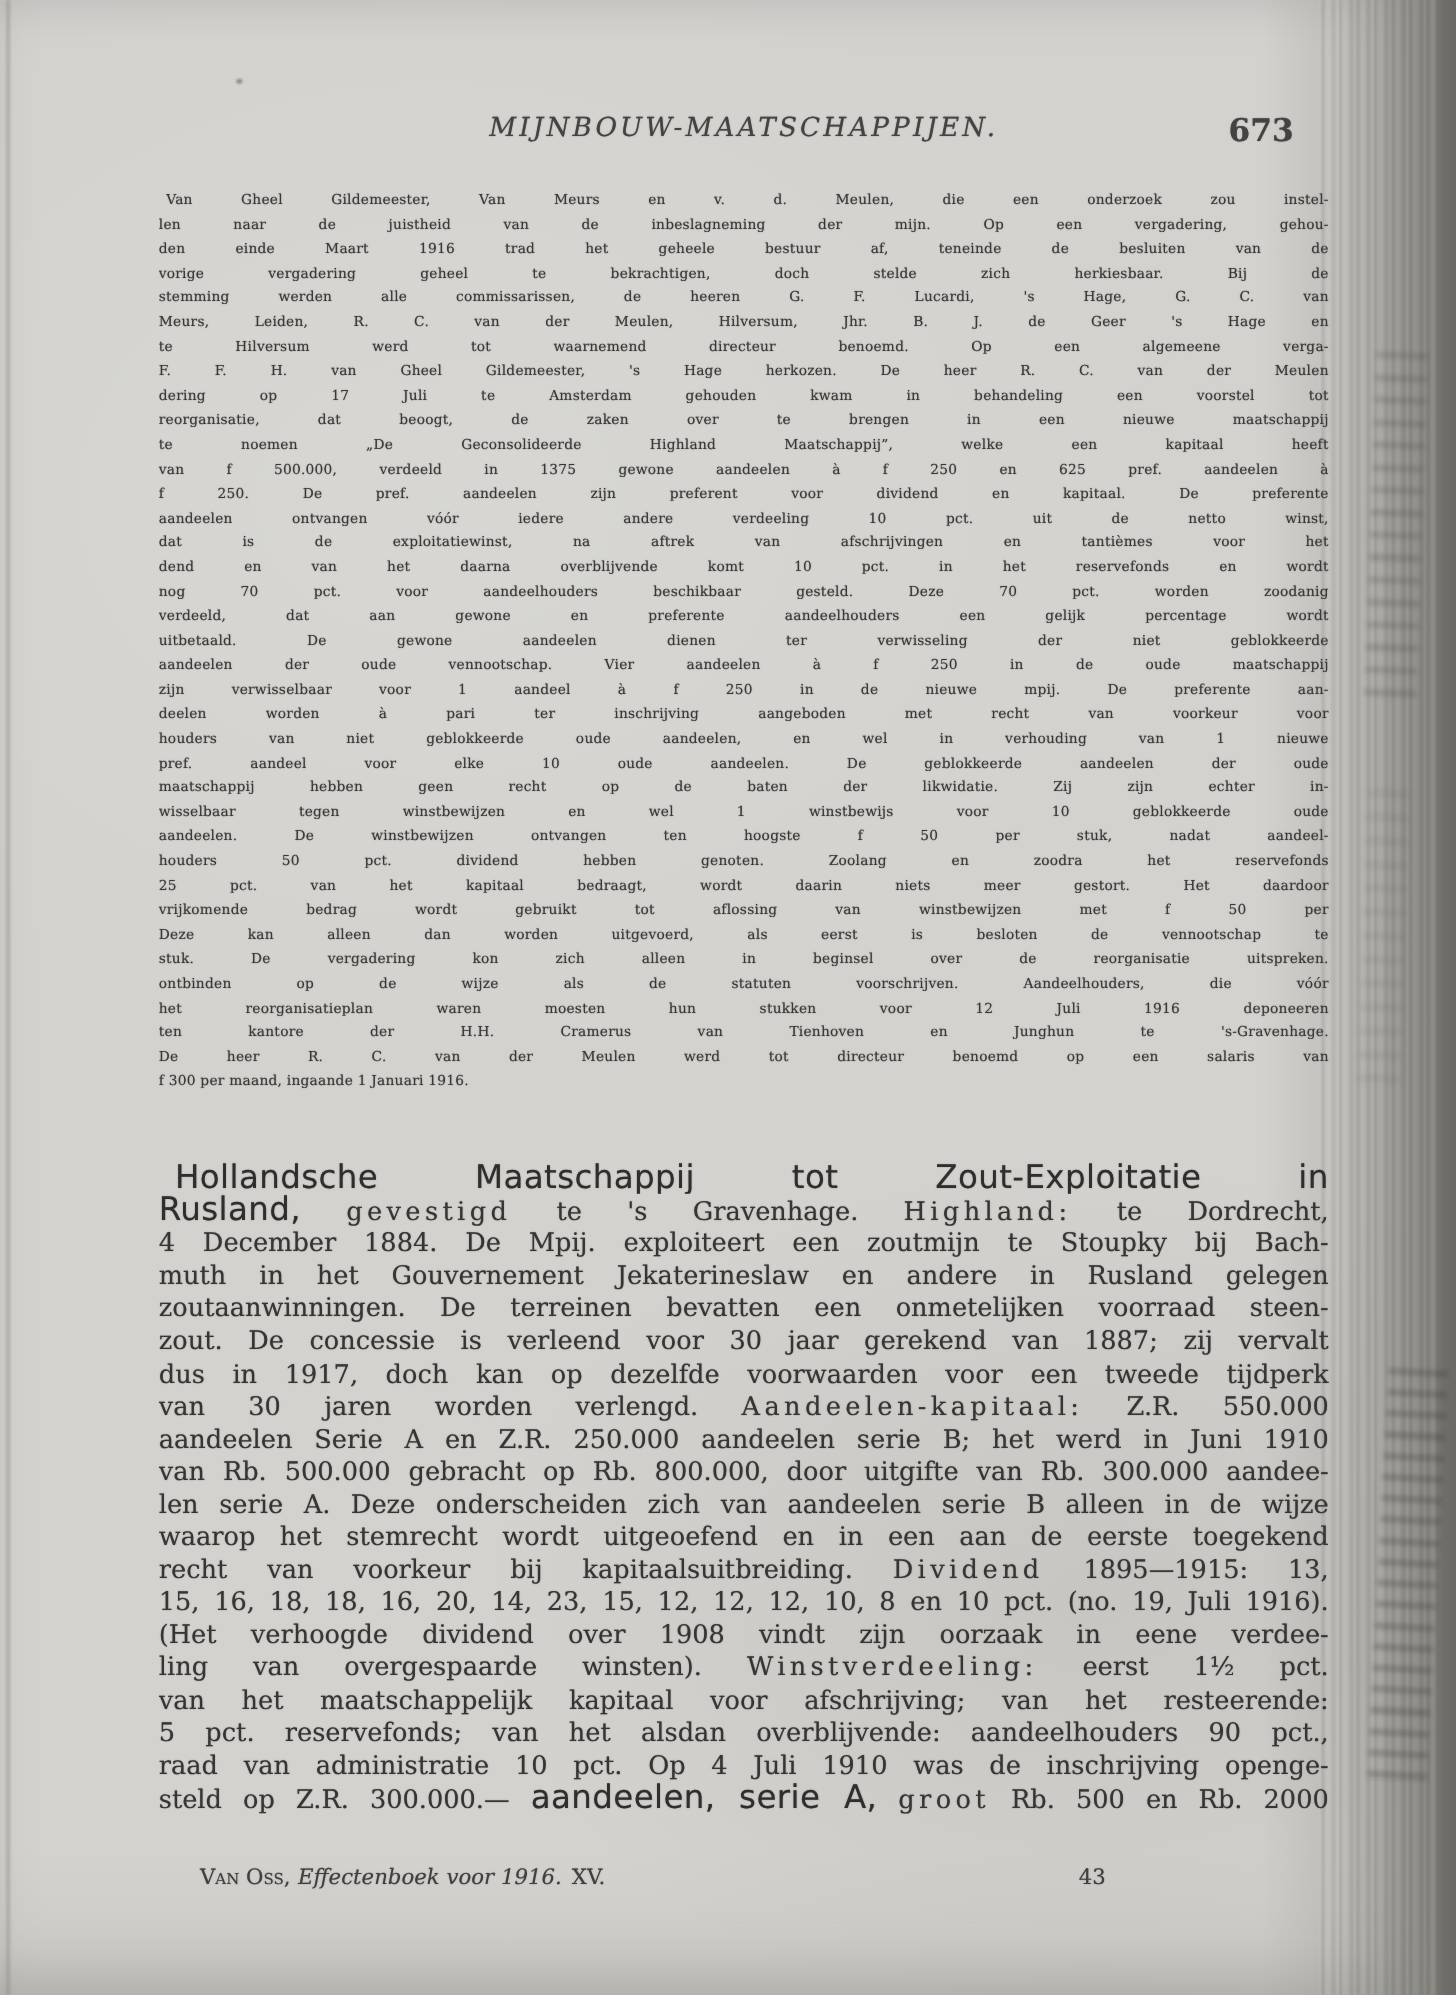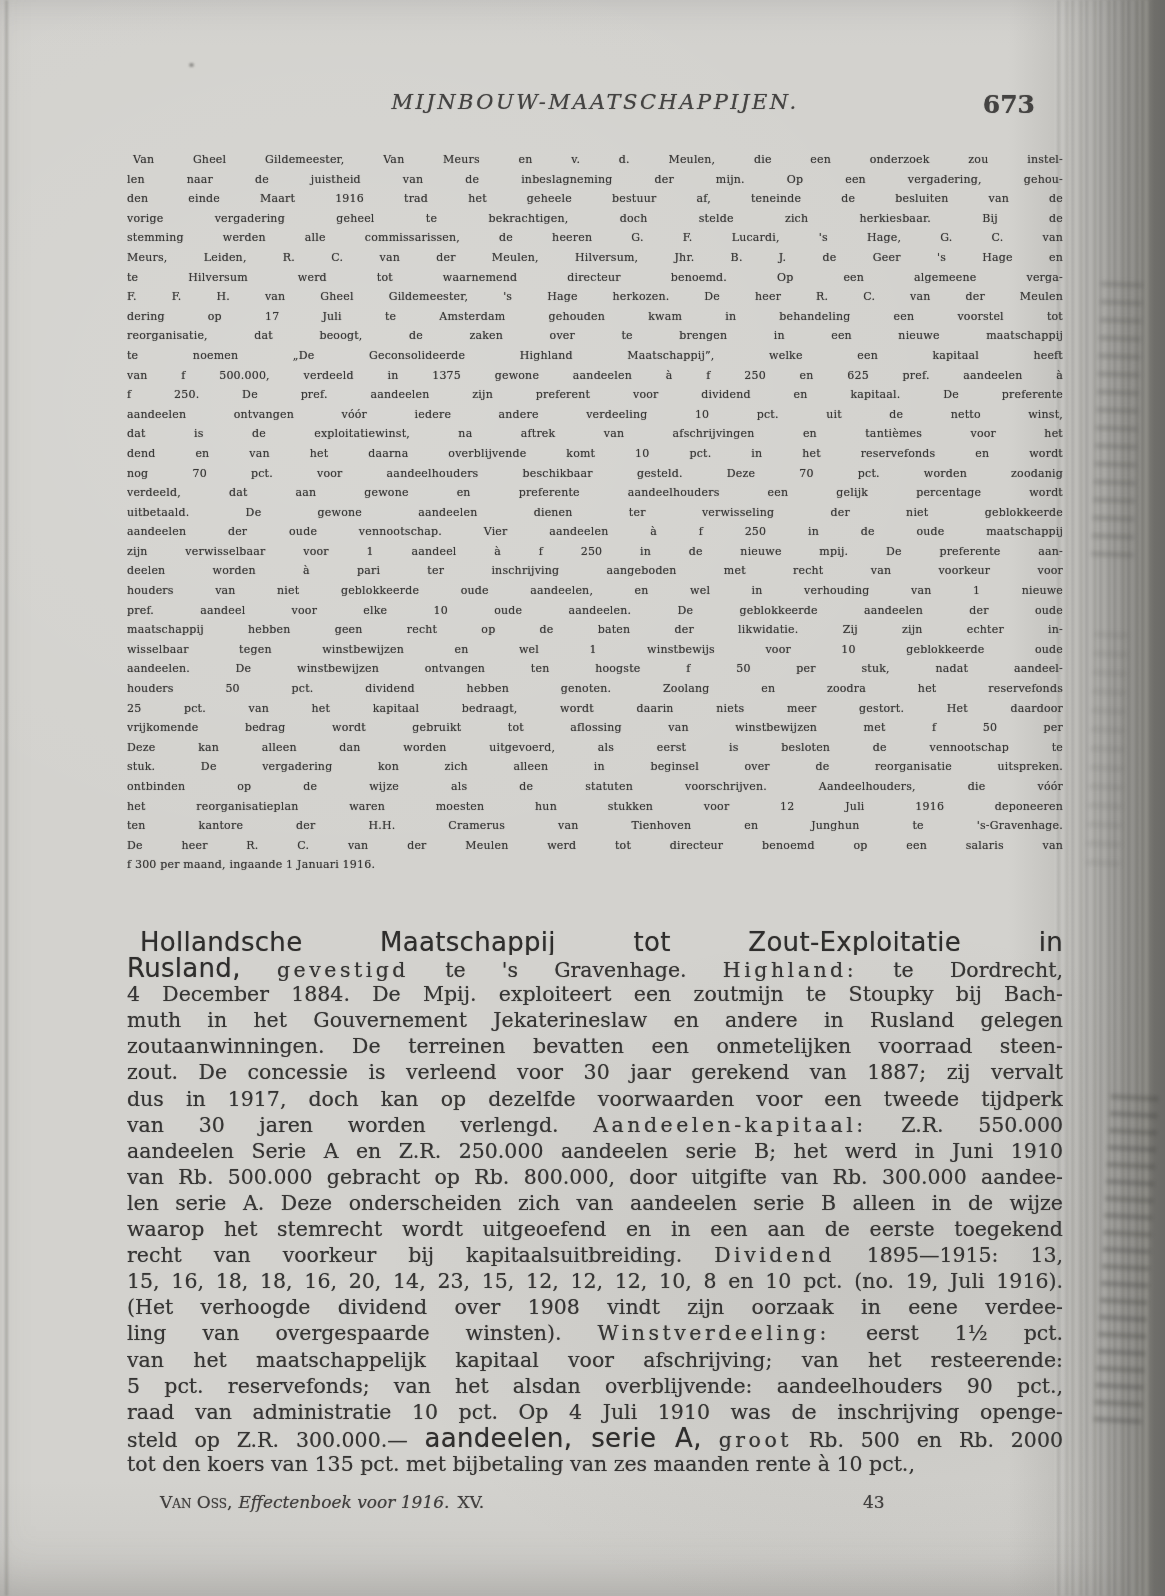--- a/index.html
+++ b/index.html
@@ -182,21 +182,20 @@
       <div class="tline">len serie A. Deze onderscheiden zich van aandeelen serie B alleen in de wijze</div>
       <div class="tline">waarop het stemrecht wordt uitgeoefend en in een aan de eerste toegekend</div>
       <div class="tline"><span>recht van voorkeur bij kapitaalsuitbreiding. </span><span class="run-sp">Dividend</span><span> 1895—1915: 13,</span></div>
       <div class="tline">15, 16, 18, 18, 16, 20, 14, 23, 15, 12, 12, 12, 10, 8 en 10 pct. (no. 19, Juli 1916).</div>
       <div class="tline">(Het verhoogde dividend over 1908 vindt zijn oorzaak in eene verdee-</div>
       <div class="tline"><span>ling van overgespaarde winsten). </span><span class="run-sp">Winstverdeeling:</span><span> eerst 1½ pct.</span></div>
       <div class="tline">van het maatschappelijk kapitaal voor afschrijving; van het resteerende:</div>
       <div class="tline">5 pct. reservefonds; van het alsdan overblijvende: aandeelhouders 90 pct.,</div>
       <div class="tline">raad van administratie 10 pct. Op 4 Juli 1910 was de inschrijving openge-</div>
       <div class="tline"><span>steld op Z.R. 300.000.— </span><span class="run-b">aandeelen, serie A,</span><span> </span><span class="run-sp">groot</span><span> Rb. 500 en Rb. 2000</span></div>
-      <div class="tline tline-last">tot den koers van 135 pct. met bijbetaling van zes maanden rente à 10 pct.,</div>
     </div>
 
   <div class="textcol footer">
     <div class="imprint">
       <span class="sc">Van Oss,</span><span class="it">Effectenboek voor 1916.</span><span>XV.</span>
     </div>
     <div class="signum">43</div>
   </div>
 
 </div>

